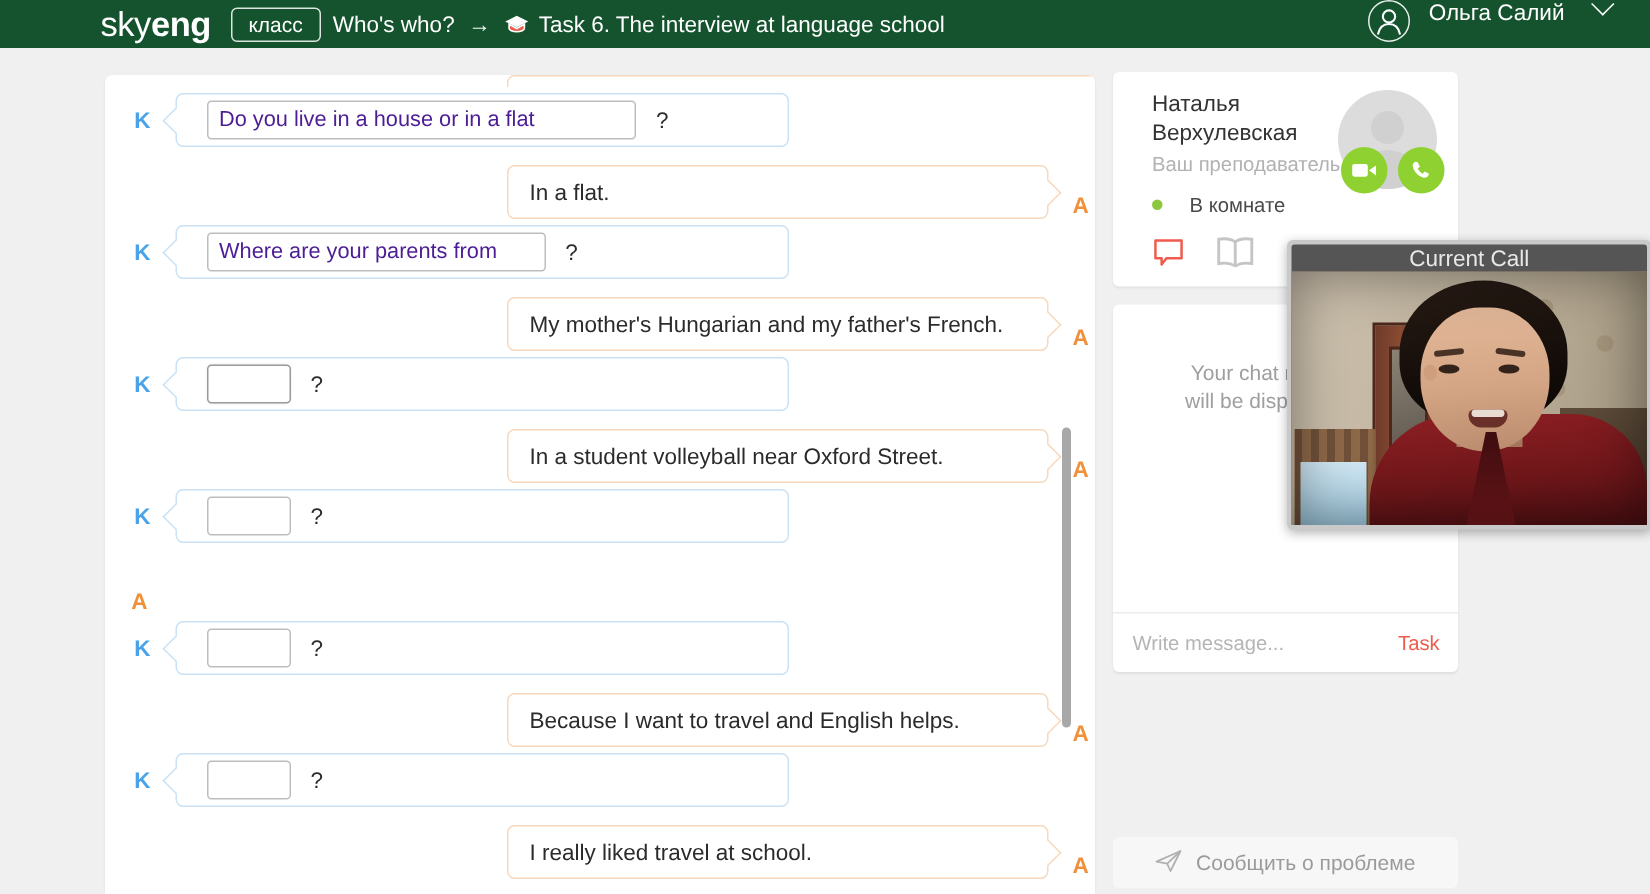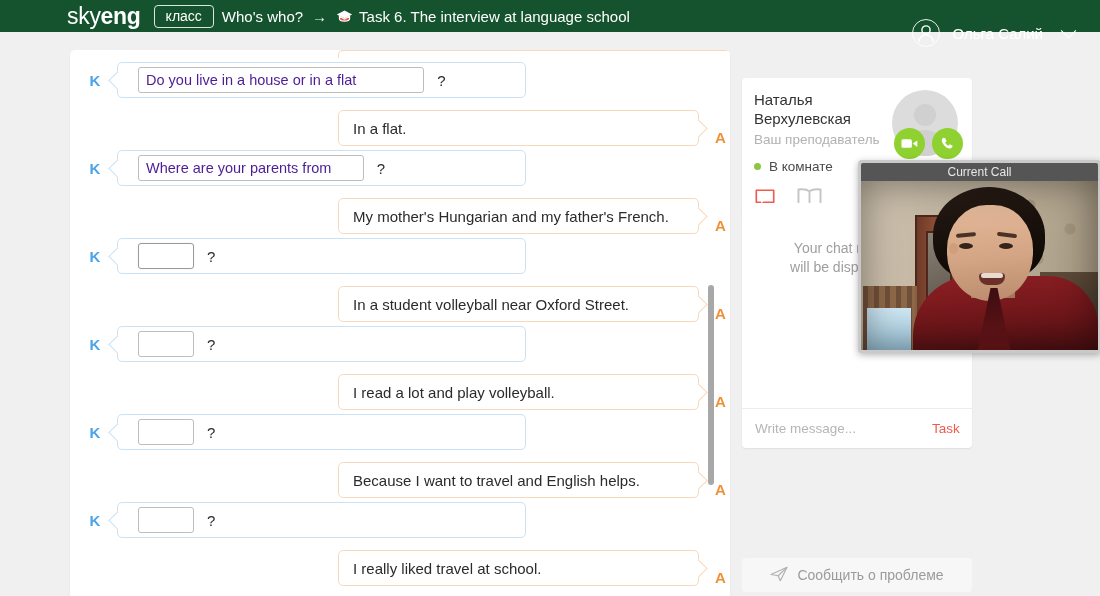--- a/index.html
+++ b/index.html
@@ -45,23 +45,23 @@
     display: flex; align-items: center;
     font-size: 15px;
     white-space: nowrap;
   }
   .crumb-link { color: #ffffff; cursor: pointer; }
   .crumb-arrow { margin: 0 9px; font-size: 15px; opacity: .95; }
   .cap-icon { display: inline-flex; margin-right: 6px; }
   .crumb-current { color: #ffffff; }
 
   .user-area {
-    position: absolute; right: 24px; top: 17px;
+    position: absolute; right: 24px; top: 0;
     height: 32px;
-    display: flex; align-items: center;
+    display: flex; 
     cursor: pointer;
   }
   .avatar-ring {
     width: 28px; height: 28px;
     border: 1.5px solid rgba(255,255,255,0.9);
     border-radius: 50%;
     display: flex; align-items: center; justify-content: center;
     overflow: hidden;
   }
   .user-name {
@@ -186,29 +186,28 @@
   }
 
   
   .teacher-card {
     position: absolute;
     left: 742px; top: 48px;
     width: 230px; height: 143px;
     background: #ffffff;
     border-radius: 4px;
     box-shadow: 0 1px 2px rgba(0,0,0,0.07);
-    padding: 12px 12px;
-    margin-top: 30px;
+    padding: 12px 26px;
   }
   .t-name {
     font-size: 15px; color: #333333;
     line-height: 19px; width: 145px;
   }
   .t-role { margin-top: 4px; font-size: 13.5px; color: #b2b2b2; }
-  .t-status { margin-top: 12px; display: flex; align-items: center; }
+  .t-status { margin-top: 12px; display: flex; align-items: center; gap: 10px; }
   .dot { width: 7px; height: 7px; border-radius: 50%; background: #8dc63f; }
   .t-status-text { margin-left: 8px; font-size: 13.5px; color: #4a4a4a; }
   .t-icons { margin-top: 13px; display: flex; align-items: center; gap: 20px; }
   .t-avatar {
     position: absolute; right: 14px; top: 12px;
     width: 66px; height: 66px;
     border-radius: 50%;
     background: #dcdcdc;
     overflow: hidden;
   }
@@ -295,21 +294,21 @@
     background: #c9c9c9;
     border-radius: 4px;
     padding: 3px;
     box-shadow: 0 2px 7px rgba(0,0,0,0.3);
     overflow: hidden;
   }
   .call-title {
     height: 18px;
     background: #555555;
     color: #e8e8e8;
-    font-size: 12px;
+    font-size: 15px;
     display: flex; align-items: center; justify-content: center;
     border-radius: 2px 2px 0 0;
     cursor: move;
   }
   .call-video {
     position: relative;
     width: 237px; height: 169px;
     overflow: hidden;
     background: #3a2f28;
   }
@@ -490,21 +489,20 @@
         <span class="marker-a">A</span>
       </div>
       <div class="q-row">
         <span class="marker-k">K</span>
         <div class="bubble-q">
           <input type="text" class="q-input empty" style="">
           <span class="qmark">?</span>
         </div>
       </div>
       <div class="a-row">
-        <div class="bubble-a">I read a lot and play volleyball.</div>
         <span class="marker-a">A</span>
       </div>
       <div class="q-row">
         <span class="marker-k">K</span>
         <div class="bubble-q">
           <input type="text" class="q-input empty" style="">
           <span class="qmark">?</span>
         </div>
       </div>
       <div class="a-row">

